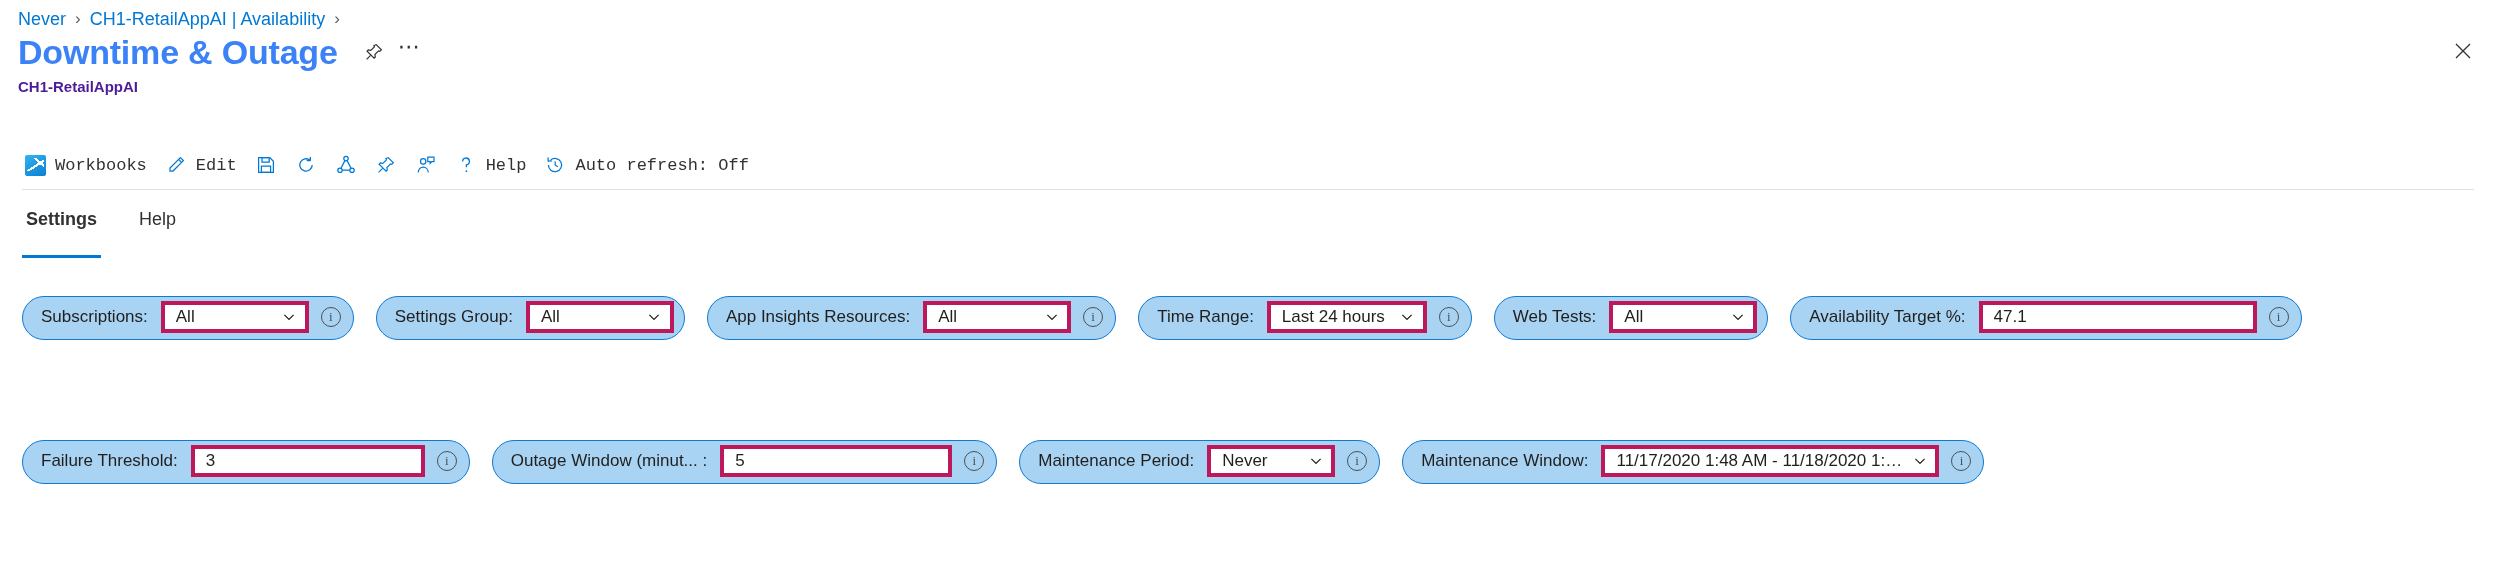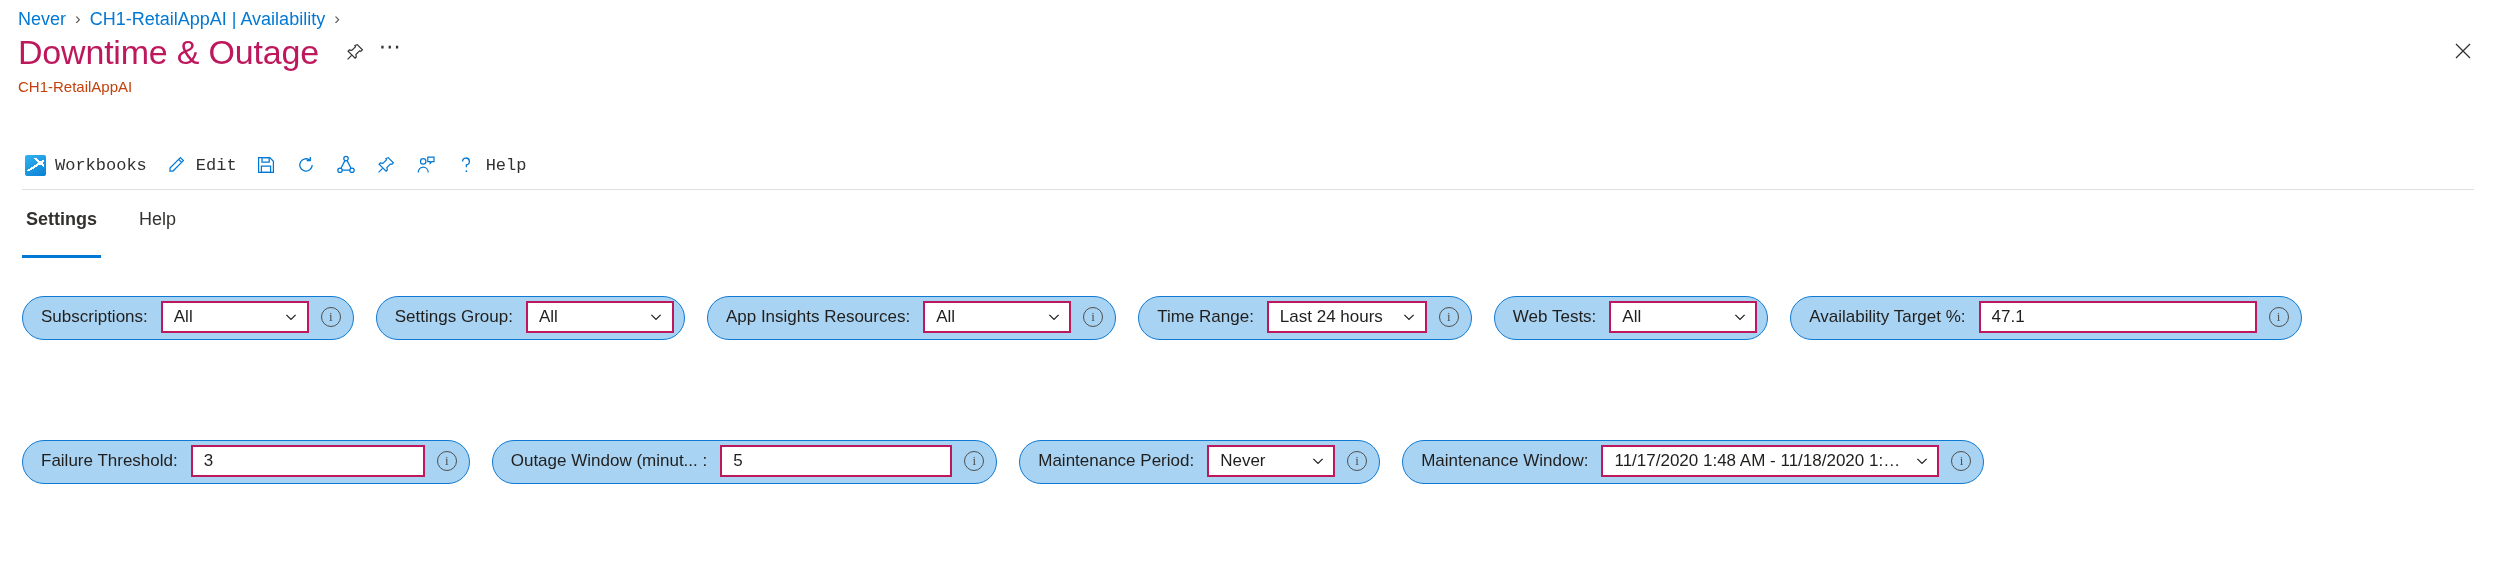--- a/index.html
+++ b/index.html
@@ -23,22 +23,22 @@
   .bc-sep { color: #605e5c; margin: 0 9px; font-size: 17px; }
 
   
   .title-row {
     position: absolute;
     left: 18px; top: 32px;
     display: flex; align-items: center;
   }
   .page-title {
     font-size: 34px;
-    font-weight: 400;
-    color: #be185d;
+    font-weight: 700;
+    color: #3b82f6;
     letter-spacing: -0.2px;
     line-height: 40px;
     white-space: nowrap;
   }
   .title-icon-btn {
     width: 28px; height: 28px;
     margin-left: 22px;
     display: flex; align-items: center; justify-content: center;
     cursor: pointer;
     color: #323130;
@@ -49,22 +49,23 @@
     color: #323130;
     letter-spacing: 1px;
     line-height: 10px;
     padding-bottom: 10px;
     cursor: pointer;
   }
   .subtitle {
     position: absolute;
     left: 18px; top: 78px;
     font-size: 15px;
-    color: #c2410c;
-    white-space: nowrap;
+    color: #4c1d95;
+    white-space: nowrap;
+    font-weight: bold;
   }
   .close-btn {
     position: absolute;
     right: 16px; top: 34px;
     width: 34px; height: 34px;
     display: flex; align-items: center; justify-content: center;
     cursor: pointer;
     color: #323130;
   }
 
@@ -178,21 +179,21 @@
   .pill-label {
     font-size: 17px;
     color: #201f1e;
     margin-right: 13px;
     white-space: nowrap;
   }
 
   .field {
     height: 32px;
     background: #ffffff;
-    border: 2px solid #be185d;
+    border: 4px solid #be185d;
     display: flex;
     align-items: center;
     padding: 0 8px 0 11px;
     font-size: 17px;
     color: #201f1e;
     cursor: pointer;
     position: relative;
   }
   .field.textinput { cursor: text; }
   .field .fval {
@@ -338,20 +339,30 @@
   <div class="cmd">
     <span class="ci">
       <svg width="20" height="20" viewBox="0 0 20 20" fill="none" stroke="currentColor" stroke-width="1.3">
         <path d="M6.6 6.4a3.4 3.4 0 1 1 3.8 3.4v2.4"></path>
         <circle cx="10.4" cy="16.2" r="0.85" fill="currentColor" stroke="none"></circle>
       </svg>
     </span>
     <span class="clabel">Help</span>
   </div>
 
+  <div class="cmd">
+    <span class="ci">
+      <svg width="20" height="20" viewBox="0 0 20 20" fill="none" stroke="currentColor" stroke-width="1.25">
+        <path d="M3.4 10a6.6 6.6 0 1 0 2.3-5"></path>
+        <path d="M3 2.4l.2 3.7 3.7-.3" stroke-linejoin="round"></path>
+        <path d="M10.2 6.6V10l2.6 1.7"></path>
+      </svg>
+    </span>
+    <span class="clabel">Auto refresh: Off</span>
+  </div>
 
 </div>
 <div class="cbar-divider"></div>
 
 <div class="tabs">
   <div class="tab active">Settings</div>
   <div class="tab">Help</div>
 </div>
 
 <div class="param-row row1">

